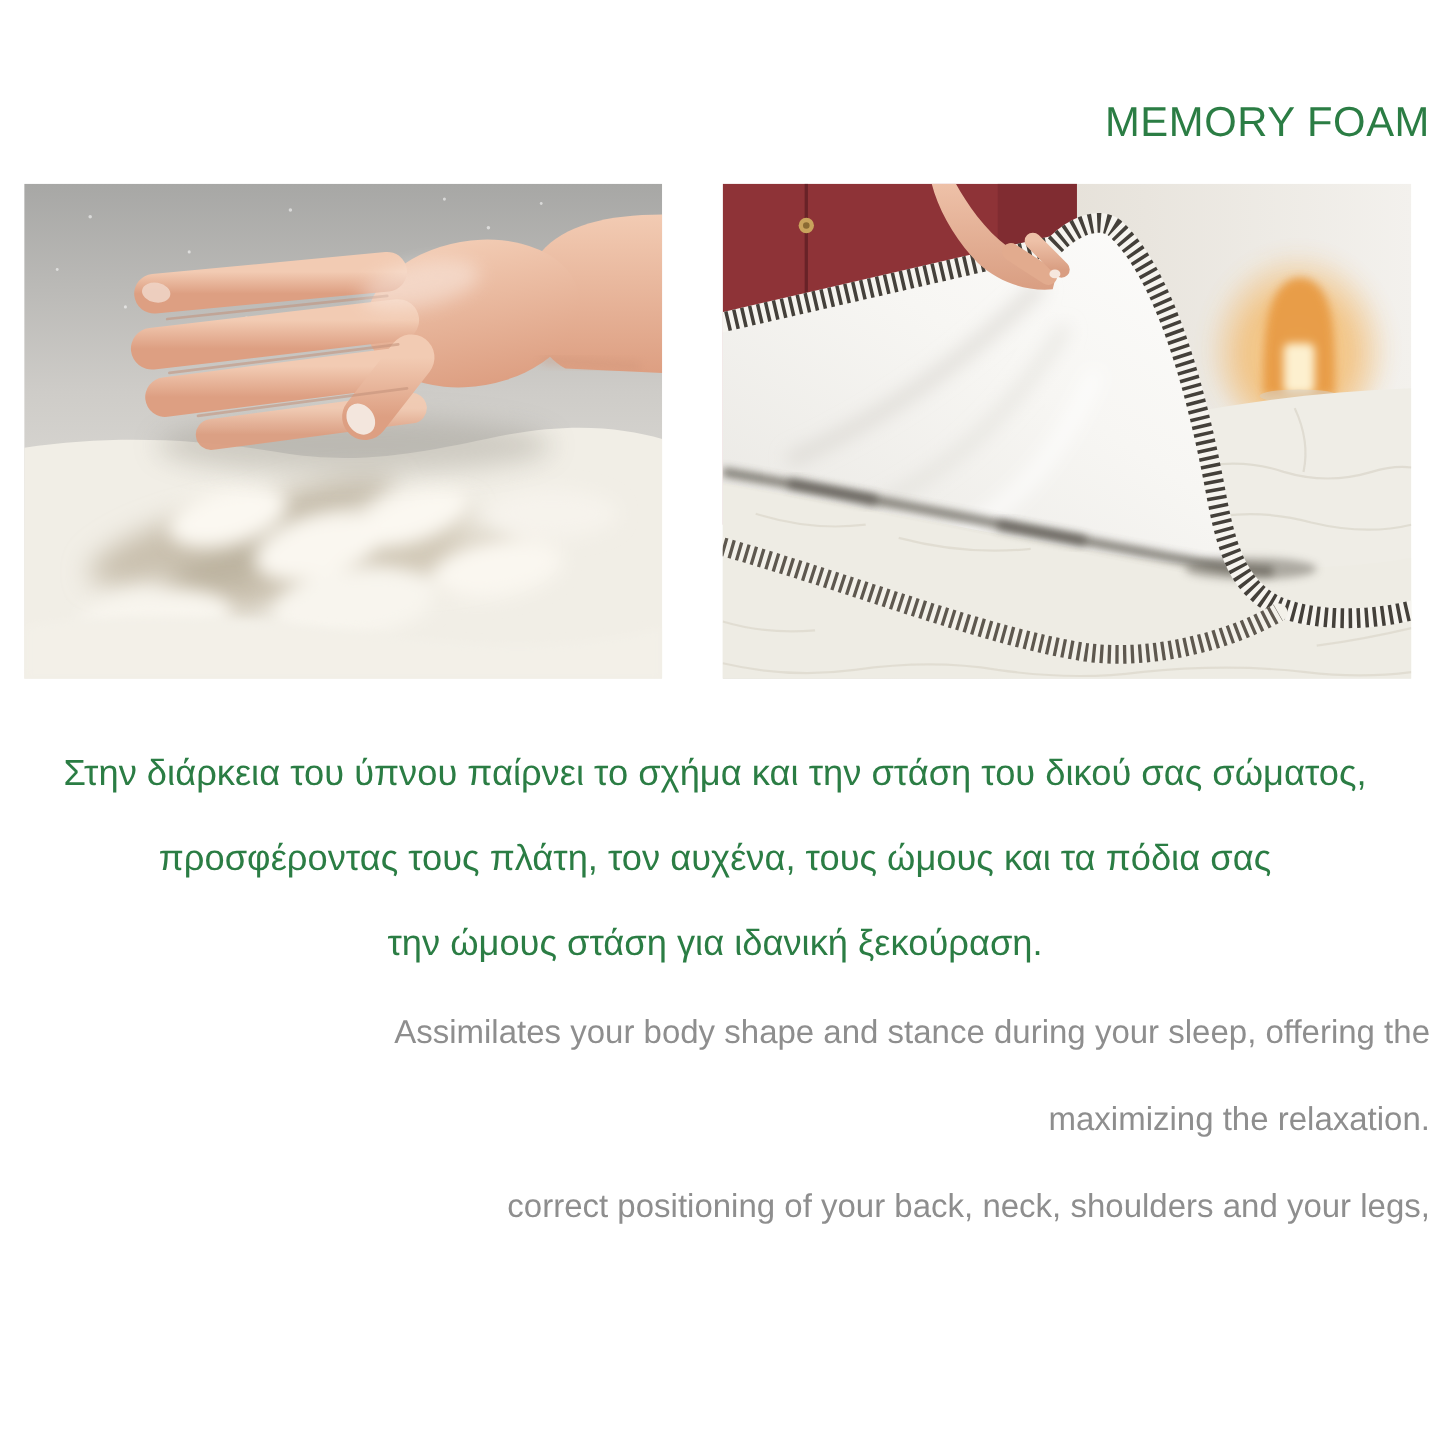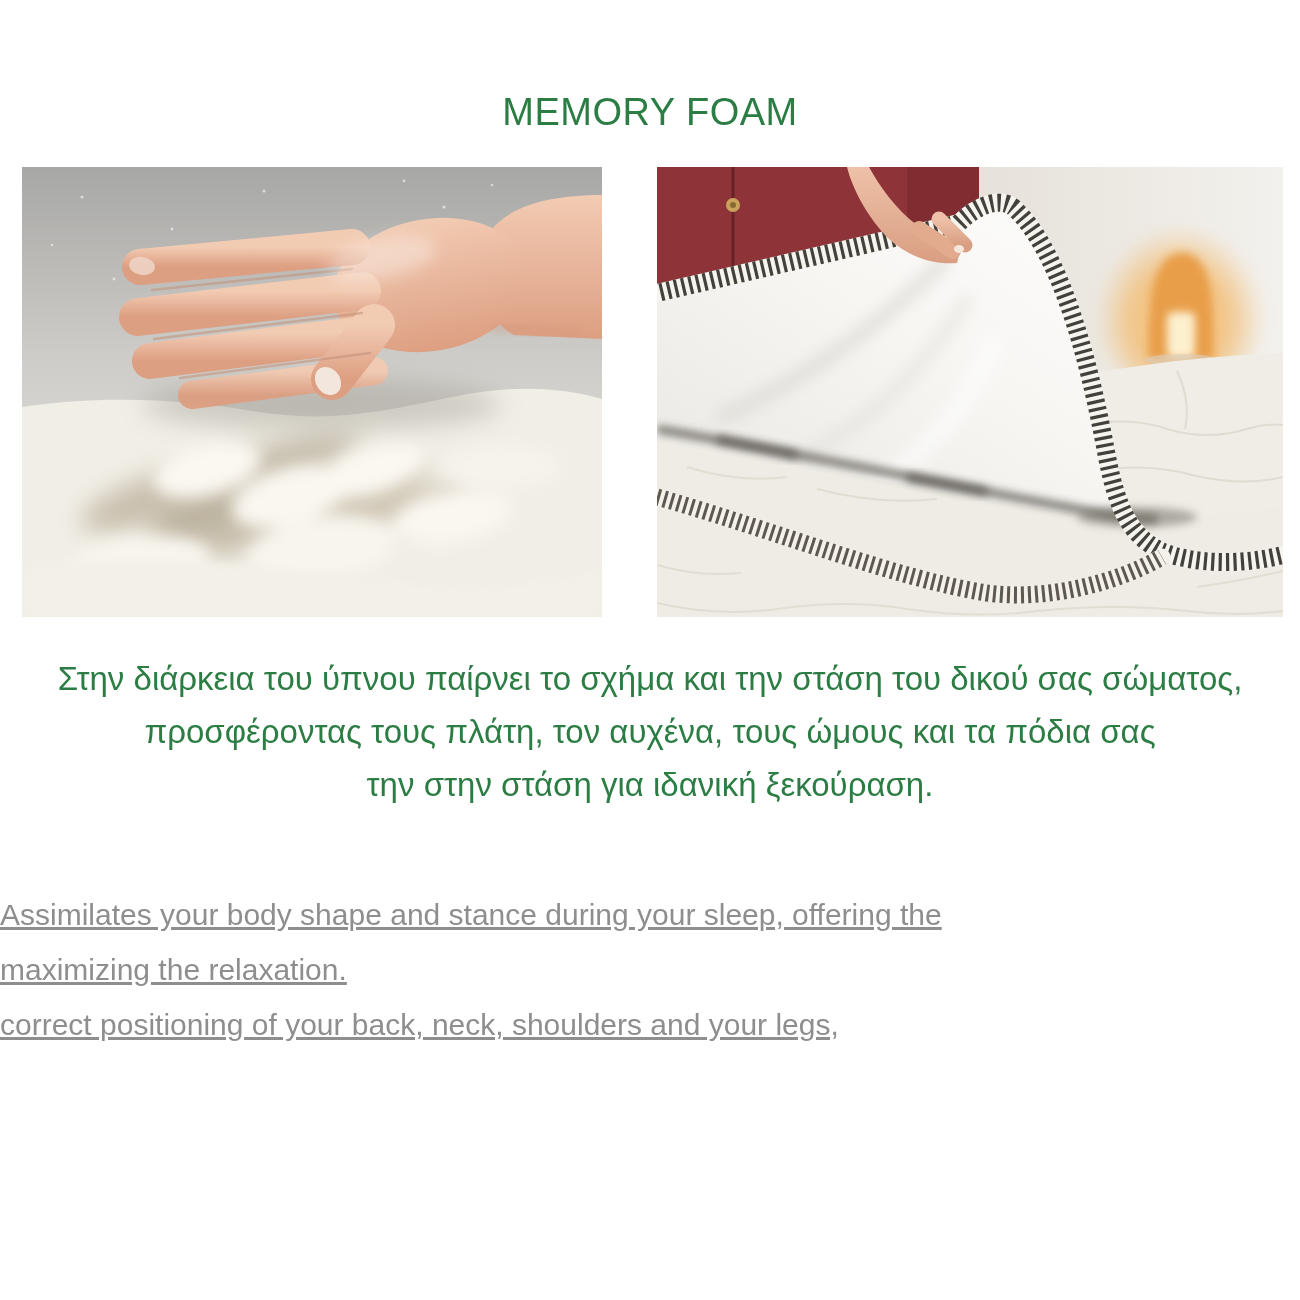--- a/index.html
+++ b/index.html
@@ -5,41 +5,41 @@
   html,body{margin:0;padding:0;background:#ffffff;}
   .page{
     position:relative;
     width:1300px;height:1300px;
     background:#ffffff;
     font-family:"Liberation Sans","DejaVu Sans",sans-serif;
     overflow:hidden;
   }
   .title{
     position:absolute;top:93px;left:0;width:100%;
-    text-align:center;
+    text-align:right;
     font-size:38px;line-height:38px;
     color:var(--green,#2b7d44);
     letter-spacing:0.5px;
     white-space:nowrap;
   }
   .figure{position:absolute;top:167px;}
   .figure svg{display:block;}
   .figure-left{left:22px;width:580px;height:450px;}
   .figure-right{left:657px;width:626px;height:450px;}
   .greek-block{
     position:absolute;top:652px;left:0;width:100%;
     text-align:center;color:var(--green,#2b7d44);
     font-size:33px;line-height:53px;
   }
   .english-block{
     position:absolute;top:887px;left:0;width:100%;
-    text-align:left;color:var(--gray,#8e8e8e);
-    font-size:30px;line-height:55px;text-decoration:underline;
-  }
-  .text-line{white-space:nowrap;}
+    text-align:right;color:var(--gray,#8e8e8e);
+    font-size:30px;line-height:55px;
+  }
+  .text-line{white-space:nowrap;margin-top:24px;}
 </style>
 </head>
 <body>
 
 <div class="page">
 
   <div class="title">MEMORY FOAM</div>
 
   <div class="figure figure-left" aria-label="hand-pressing-memory-foam-photo">
     <svg width="580" height="450" viewBox="0 0 580 450">
@@ -234,21 +234,21 @@
         <line x1="262" y1="62" x2="296" y2="84" stroke="#e2ab8e" stroke-width="16" stroke-linecap="round"></line>
         <line x1="282" y1="52" x2="308" y2="78" stroke="url(#skinR)" stroke-width="15" stroke-linecap="round"></line>
         <ellipse cx="302" cy="82" rx="5" ry="4" fill="#f6e7de"></ellipse>
       </g>
     </svg>
   </div>
 
   <div class="greek-block">
     <div class="text-line">Στην διάρκεια του ύπνου παίρνει το σχήμα και την στάση του δικού σας σώματος,</div>
     <div class="text-line">προσφέροντας τους πλάτη, τον αυχένα, τους ώμους και τα πόδια σας</div>
-    <div class="text-line">την στην στάση για ιδανική ξεκούραση.</div>
+    <div class="text-line">την ώμους στάση για ιδανική ξεκούραση.</div>
   </div>
 
   <div class="english-block">
     <div class="text-line">Assimilates your body shape and stance during your sleep, offering the</div>
     <div class="text-line">maximizing the relaxation.</div>
     <div class="text-line">correct positioning of your back, neck, shoulders and your legs,</div>
   </div>
 
 </div>
 

